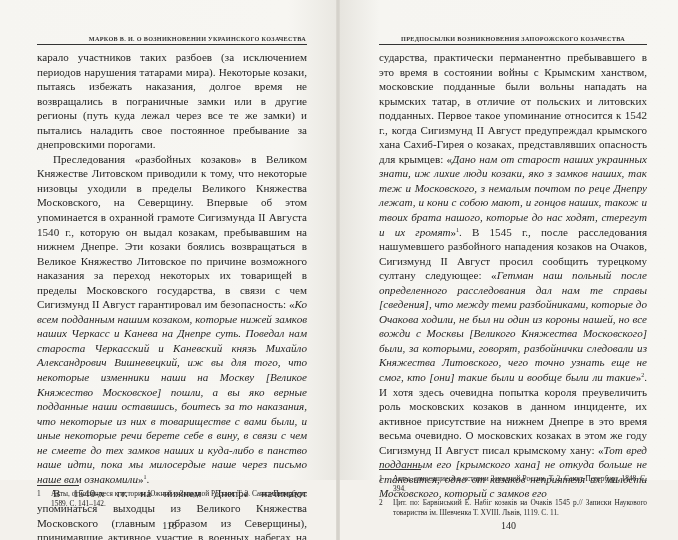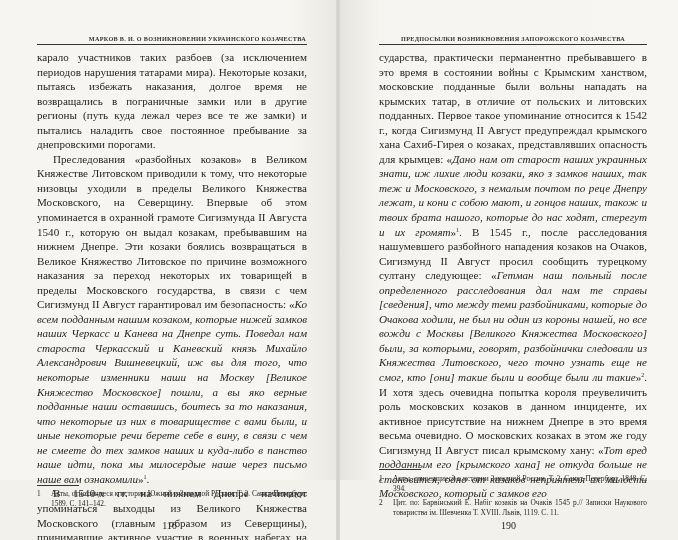--- a/index.html
+++ b/index.html
@@ -86,17 +86,17 @@
     <div class="footnotes">
         <div class="fn">
           <span class="fn-num">1</span>
           <span class="fn-text">Акты, относящиеся к истории Западной России. Т. 2. Санкт-Петербург, 1848. С. 394.</span>
         </div>
         <div class="fn">
           <span class="fn-num">2</span>
           <span class="fn-text">Цит. по: Барвінський Е. Набіг козаків на Очаків 1545 р.// Записки Наукового товариства ім. Шевченка Т. XVIII. Львів, 1119. С. 11.</span>
         </div>
       </div>
-    <div class="page-number">190</div>
+    <div class="page-number">140</div>
   </div>
 
   <div class="spine"></div>
 </div>
 
 </body></html>

